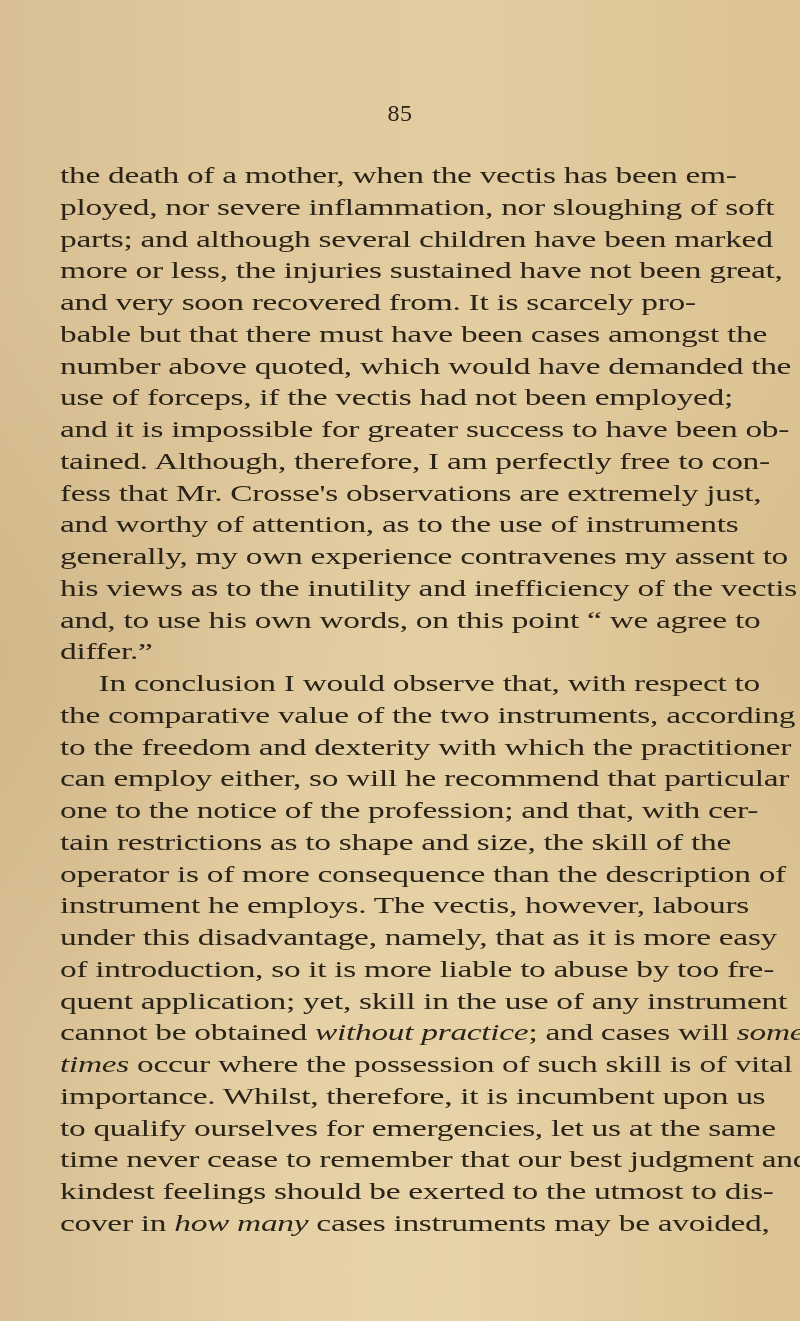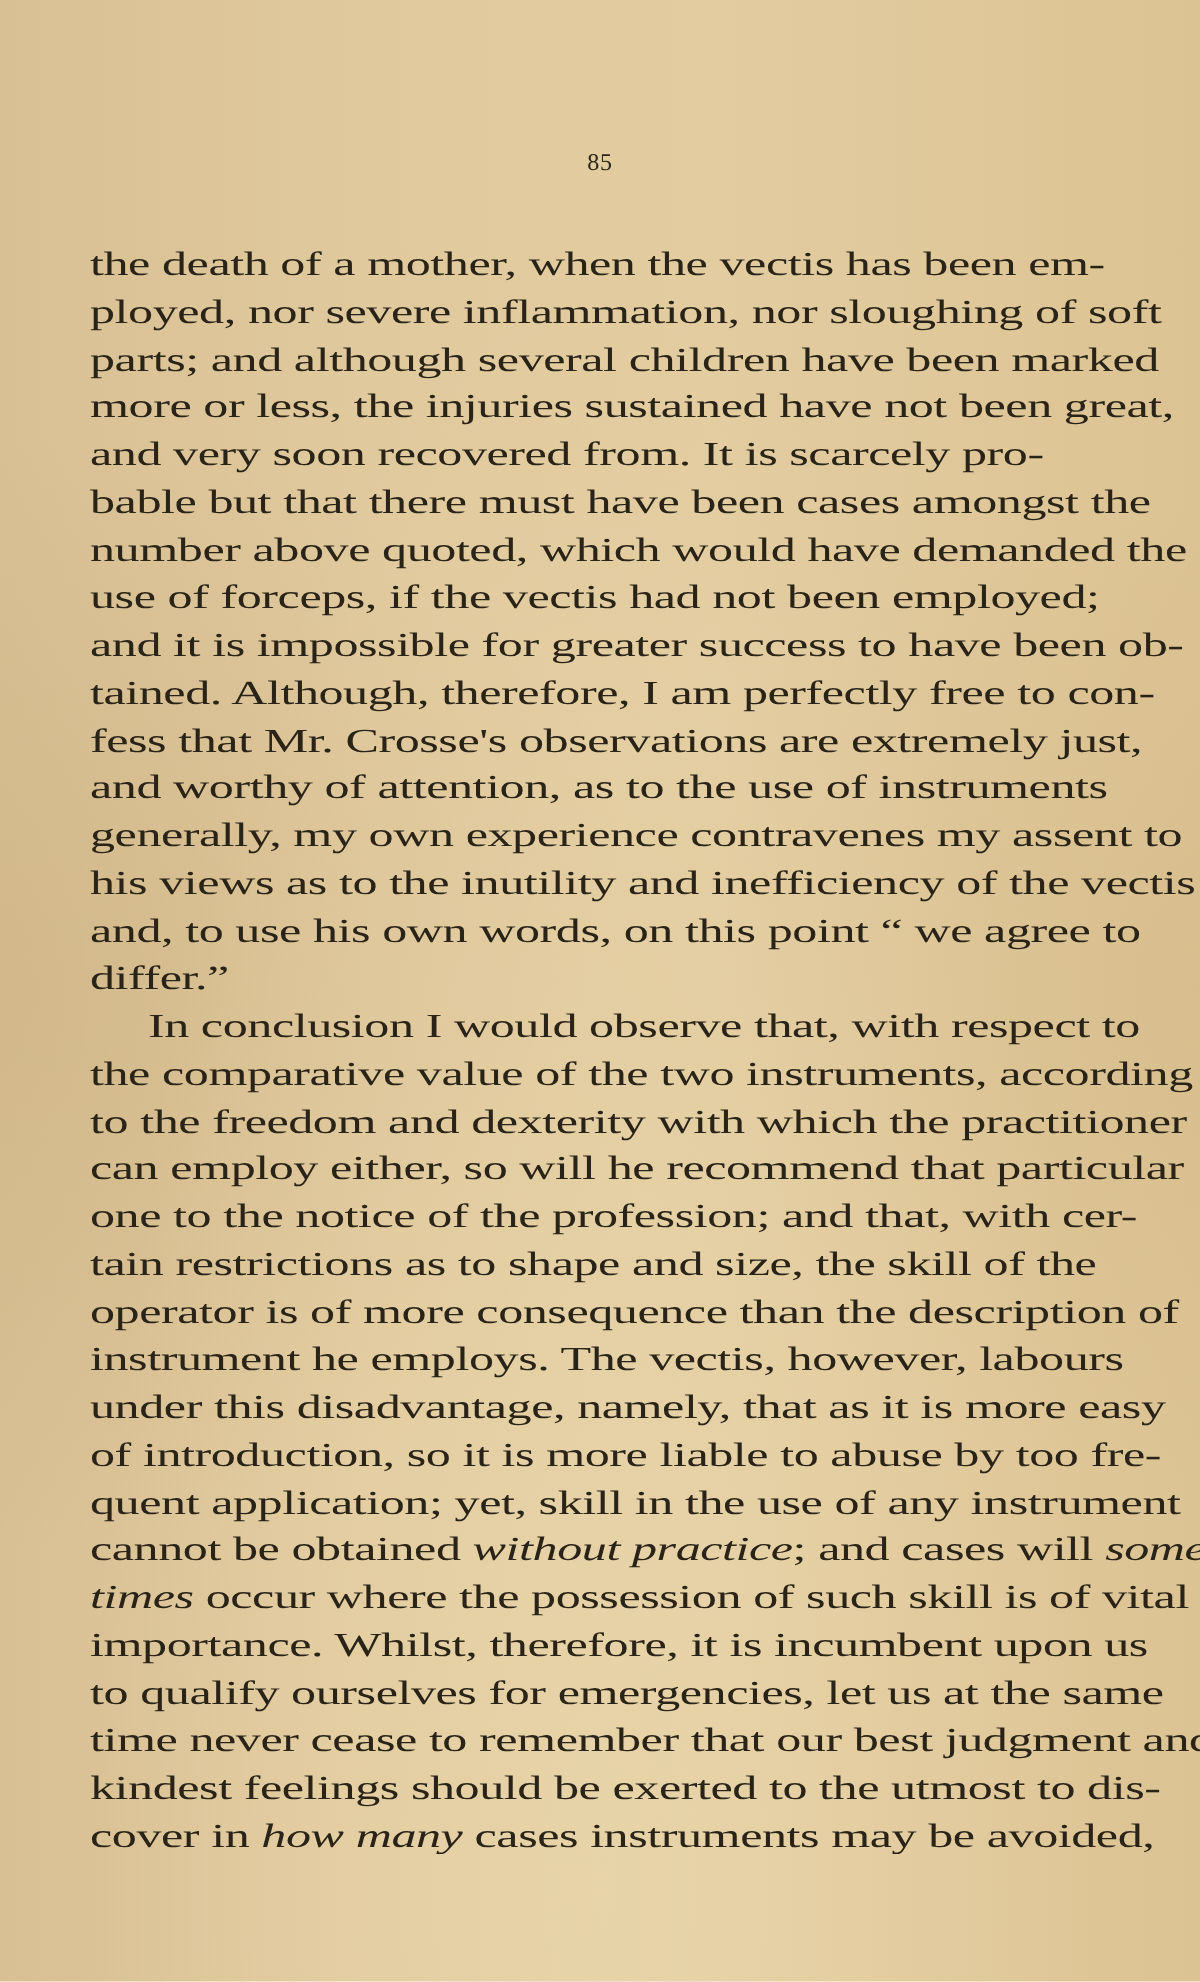--- a/index.html
+++ b/index.html
@@ -23,21 +23,21 @@
         radial-gradient(ellipse at 0% 50%, rgba(190,160,110,0.25) 0%, rgba(190,160,110,0) 40%),
         radial-gradient(ellipse at 100% 50%, rgba(200,170,120,0.2) 0%, rgba(200,170,120,0) 35%);
       pointer-events: none;
     }
     .page-number {
       position: absolute;
       top: 100px;
       left: 0;
       width: 800px;
       text-align: center;
-      font-size: 16px;
+      font-size: 24px;
       letter-spacing: 0.5px;
     }
     .text-block {
       position: absolute;
       top: 160px;
       left: 60px;
       width: 390px;
       transform-origin: 0 0;
       transform: scale(1.485, 1);
     }

